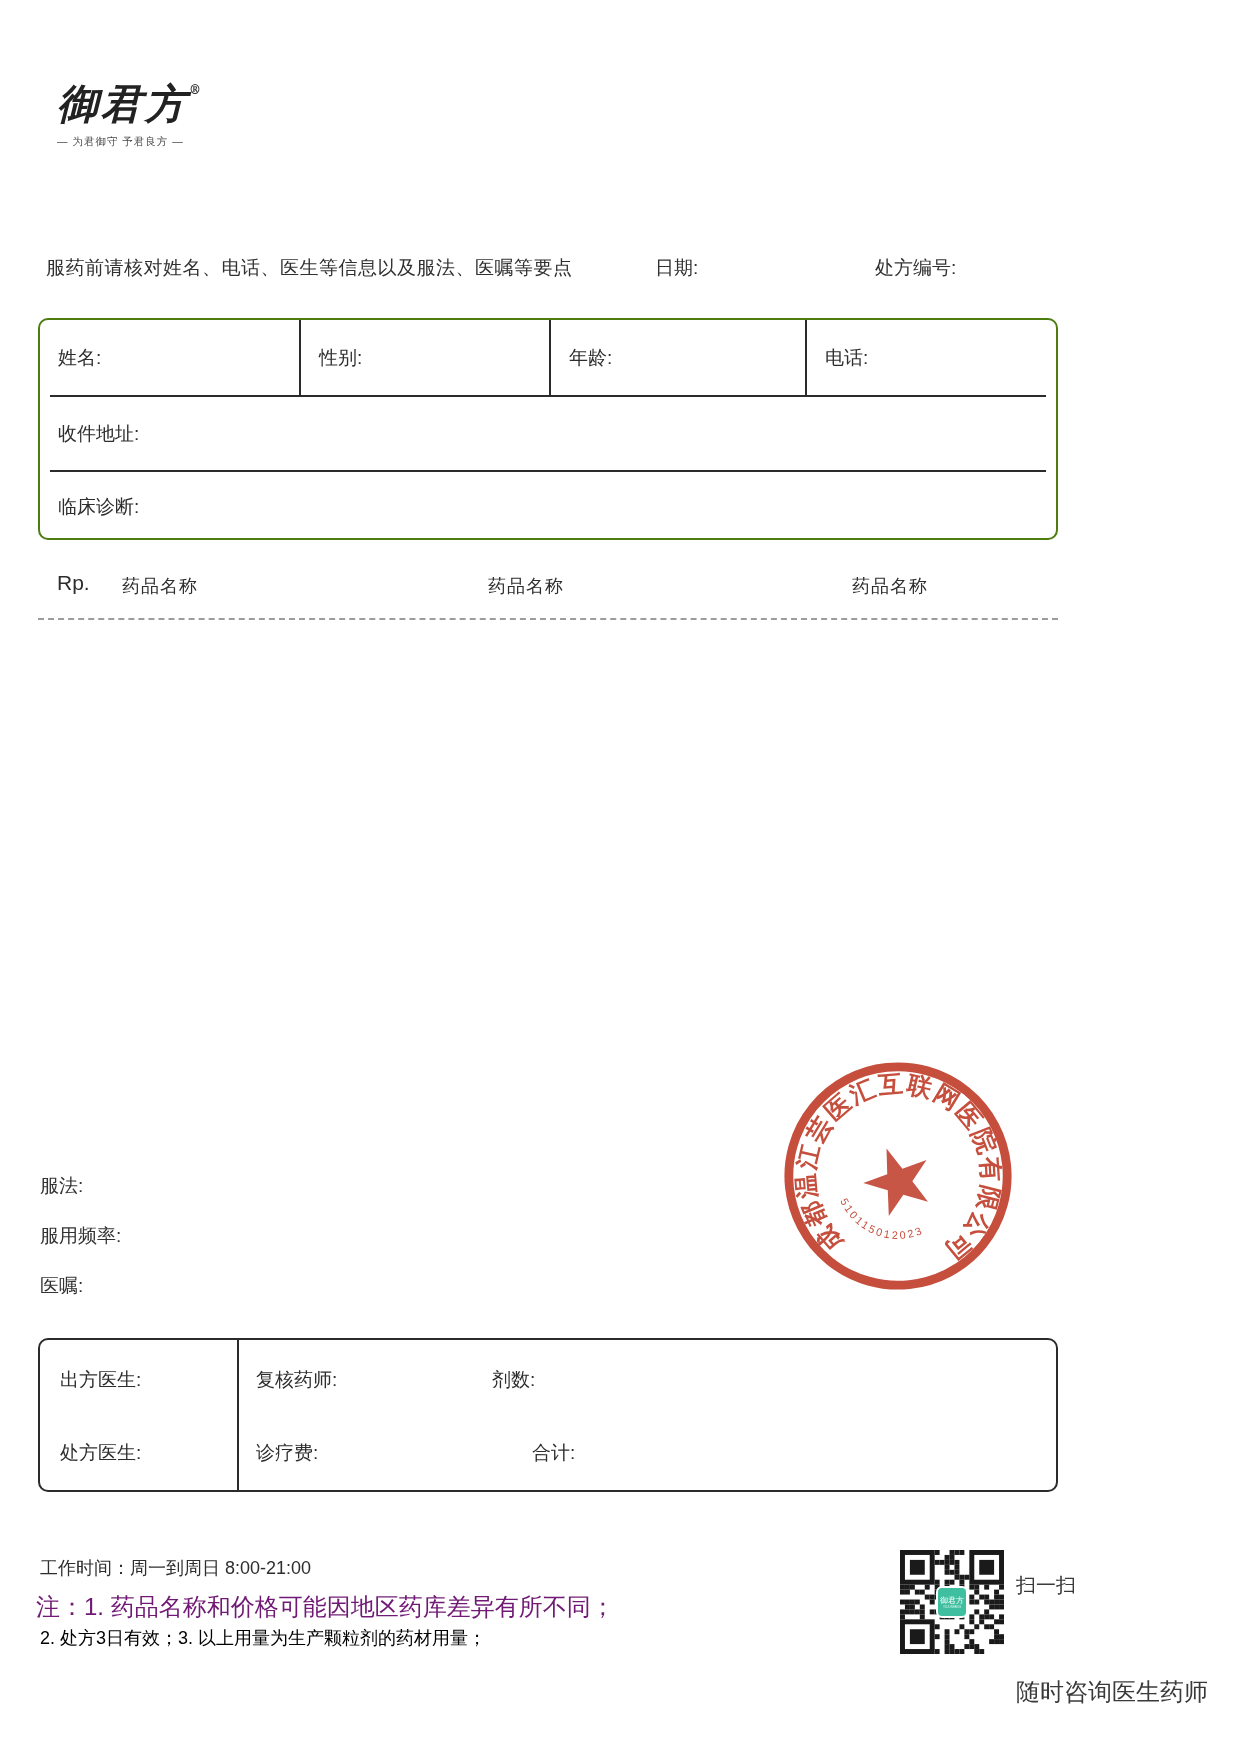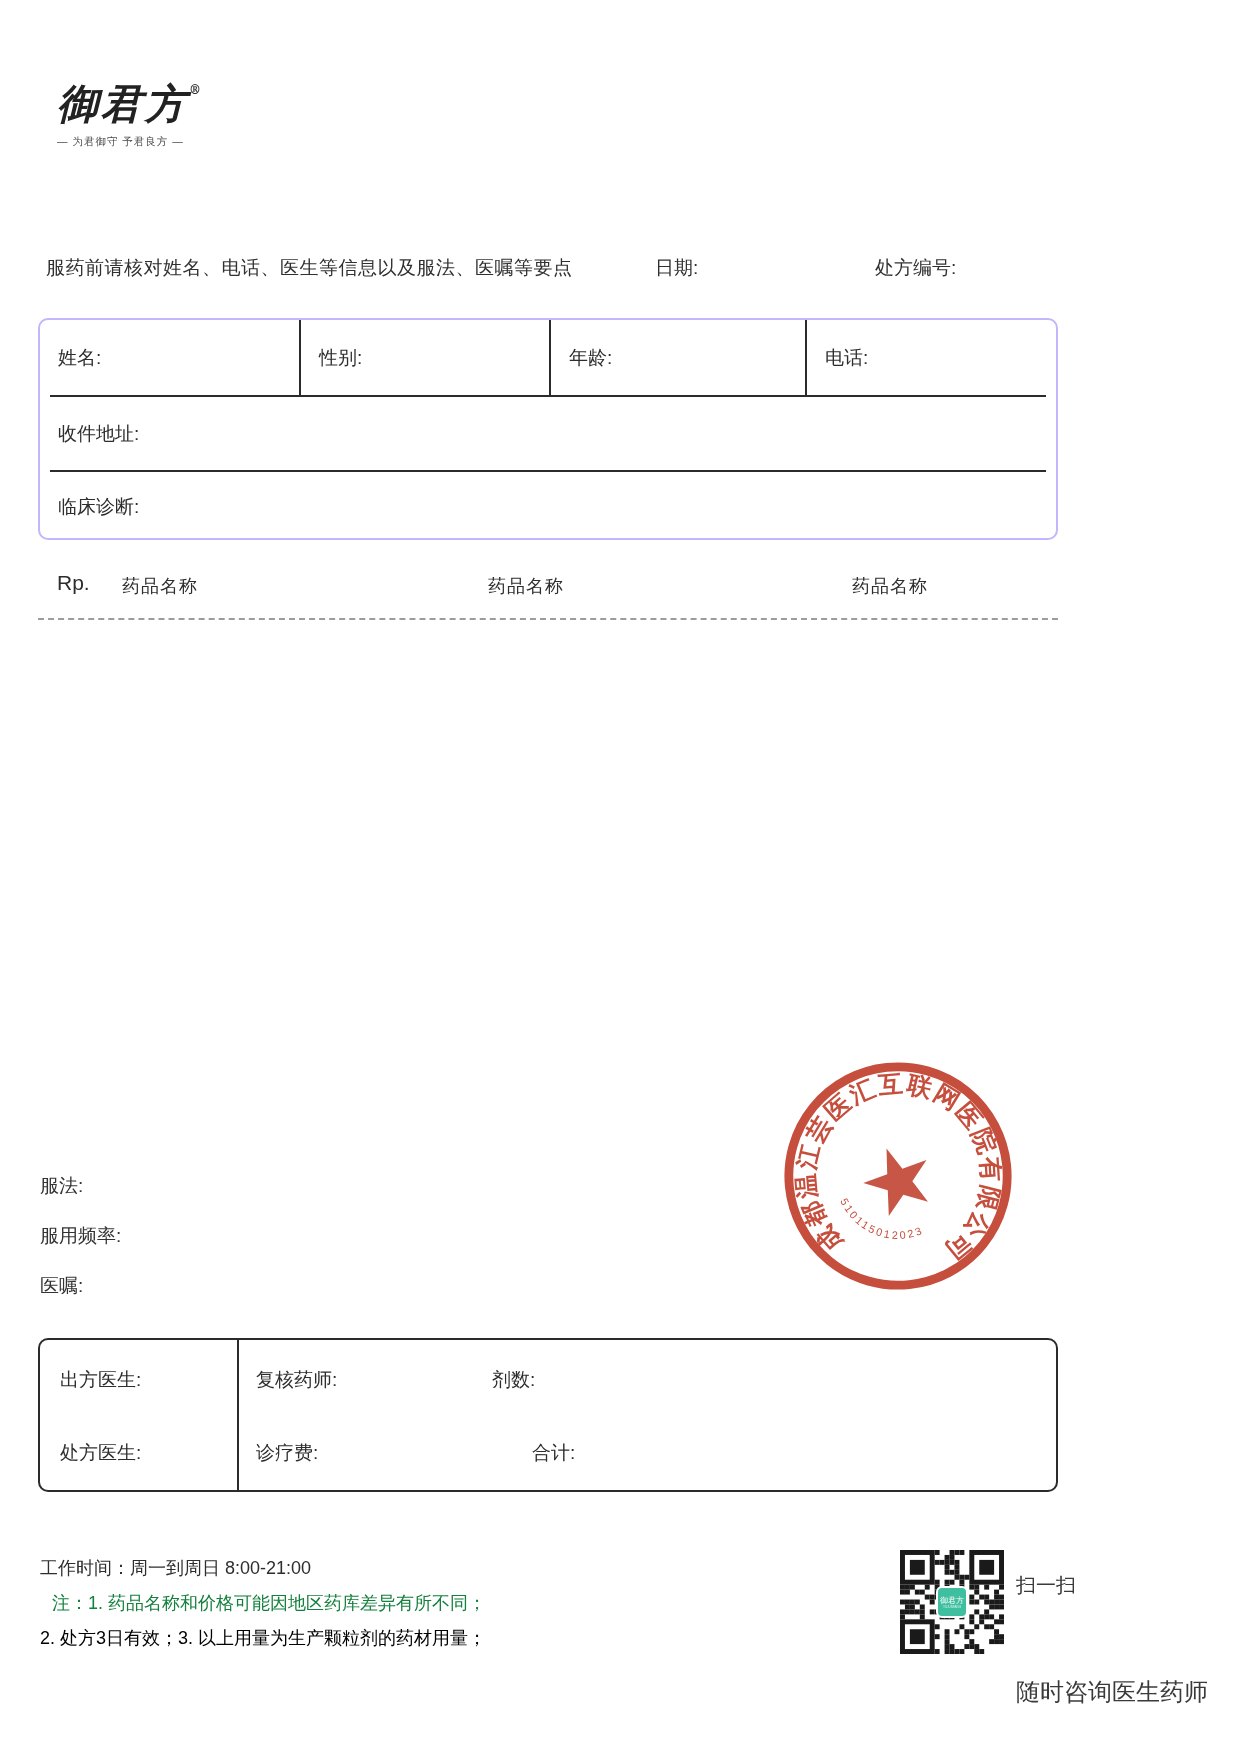--- a/index.html
+++ b/index.html
@@ -17,21 +17,21 @@
   .hospital-title { position:absolute; left:205px; top:96px; font-size:31px;
                     font-weight:bold; color:#232323; letter-spacing:2px; }
 
   
   .notice { position:absolute; left:40px; top:255px; font-size:19px; color:#303030; letter-spacing:0.5px;margin-left:6px; }
   .date-label { position:absolute; left:655px; top:255px; font-size:19px; color:#303030; }
   .rxno-label { position:absolute; left:875px; top:255px; font-size:19px; color:#303030; }
 
   
   .patient-box { position:absolute; left:38px; top:318px; width:1020px; height:222px;
-                 border:2px solid #c4b5fd; border-radius:10px; }
+                 border:2px solid #4d7c0f; border-radius:10px; }
   .p-row1 { display:grid; grid-template-columns:259px 250px 256px 1fr; height:75px; }
   .p-cell { display:flex; align-items:center; padding-left:18px; font-size:19px; color:#2d2d2d; }
   .p-cell + .p-cell { border-left:2px solid #2b2b2b; }
   .h-divider { height:2px; background:#2b2b2b; margin:0 10px; }
   .p-row2 { height:73px; display:flex; align-items:center; padding-left:18px; font-size:19px; }
   .p-row3 { height:70px; display:flex; align-items:center; padding-left:18px; font-size:19px; }
 
   
   .rp-label { position:absolute; left:57px; top:571px; font-size:21px; color:#2d2d2d; }
   .drug-col { position:absolute; top:574px; font-size:18px; color:#2d2d2d; letter-spacing:1px; }
@@ -49,21 +49,21 @@
   
   .sign-box { position:absolute; left:38px; top:1338px; width:1020px; height:154px;
               border:2px solid #2b2b2b; border-radius:10px; }
   .v-divider { position:absolute; left:197px; top:0; bottom:0; width:2px; background:#2b2b2b; }
   .s-label { position:absolute; font-size:19px; color:#2d2d2d; }
   .s-r0 { top:27px; } .s-r1 { top:100px; }
   .s-c1 { left:20px; } .s-c2 { left:216px; } .s-c3a { left:452px; } .s-c3b { left:492px; }
 
   
   .work-hours { position:absolute; left:40px; top:1556px; font-size:18px; color:#2e2e2e; }
-  .note1 { position:absolute; left:52px; top:1591px; font-size:18px; color:#15803d; }
+  .note1 { position:absolute; left:36px; top:1591px; font-size:24px; color:#701a75; }
   .note2 { position:absolute; left:40px; top:1626px; font-size:18px; color:#000000; }
 
   .qr-wrap { position:absolute; left:900px; top:1550px; width:104px; height:104px; }
   .qr-logo { position:absolute; left:36px; top:36px; width:32px; height:32px; background:#3fbf9f;
              border:2px solid #fff; border-radius:6px; display:flex; flex-direction:column;
              align-items:center; justify-content:center; color:#fff; }
   .qr-logo .t { font-size:8px; line-height:9px; white-space:nowrap; }
   .qr-logo .u { font-size:3px; line-height:4px; opacity:.8; white-space:nowrap; }
   .scan-title { position:absolute; left:1016px; top:1572px; font-size:20px; color:#3a3a3a; }
   .scan-sub { position:absolute; left:1016px; top:1652px; font-size:24px; color:#3a3a3a;margin-top:24px; }

